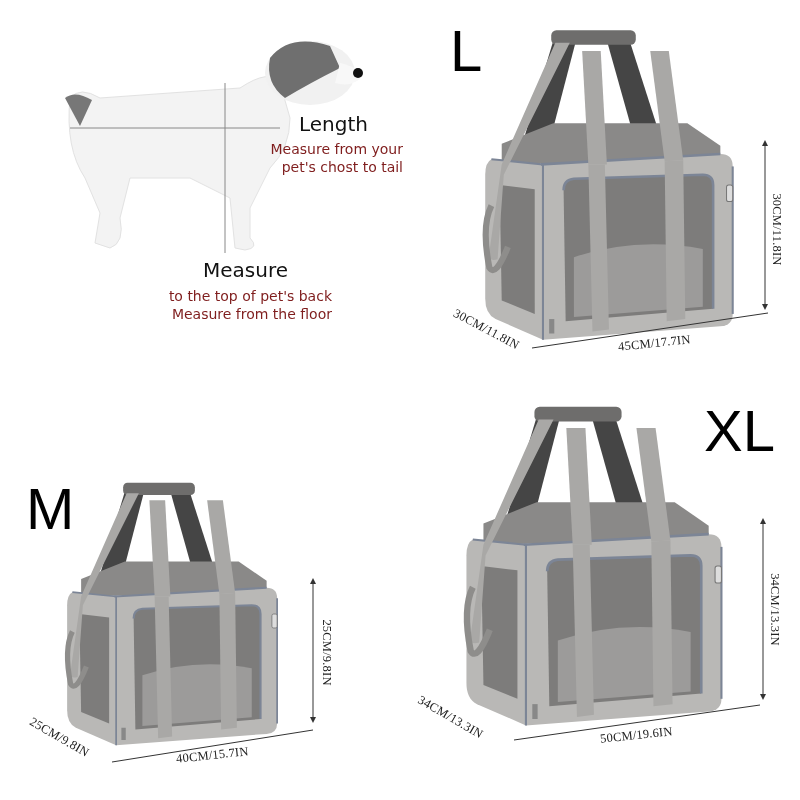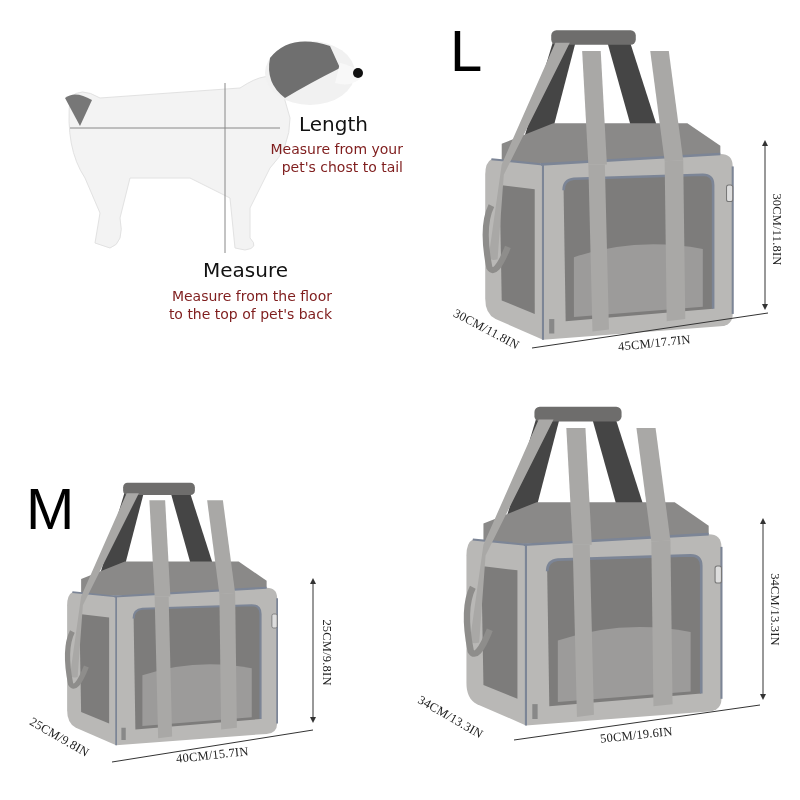--- a/index.html
+++ b/index.html
@@ -70,22 +70,22 @@
   </svg>
 
   <div class="abs guide-title" style="left:259px;top:84px;">Length</div>
   <div class="abs guide-text" style="left:228px;top:112px;width:135px;">
     <div>Measure from your</div>
     <div>pet's chost to tail</div>
   </div>
 
   <div class="abs guide-title" style="left:163px;top:230px;">Measure</div>
   <div class="abs guide-text" style="left:100px;top:259px;width:192px;">
+    <div>to the top of pet's back</div>
     <div>Measure from the floor</div>
-    <div>to the top of pet's back</div>
   </div>
 </div>
 
 <div class="abs" style="left:420px;top:0;width:380px;height:380px;">
   <div class="abs size-label" style="left:30px;top:22px;">L</div>
   <svg class="abs" style="left:30px;top:20px;" width="320" height="330" viewBox="0 0 250 320">
     <use href="#bag"></use>
   </svg>
 
   <svg class="abs" style="left:340px;top:140px;" width="10" height="170">
@@ -113,20 +113,21 @@
   </svg>
   <div class="abs dim" style="left:276px;top:185px;transform:rotate(90deg);width:100px;text-align:center;">25CM/9.8IN</div>
   <div class="abs dim" style="left:26px;top:270px;transform:rotate(30deg);">25CM/9.8IN</div>
   <svg class="abs" style="left:110px;top:268px;" width="205" height="36">
     <line x1="2" y1="34" x2="203" y2="2" stroke="#333" stroke-width="1"></line>
   </svg>
   <div class="abs dim" style="left:176px;top:288px;transform:rotate(-6deg);">40CM/15.7IN</div>
 </div>
 
 <div class="abs" style="left:400px;top:390px;width:400px;height:380px;">
+  <div class="abs size-label" style="left:304px;top:12px;">XL</div>
   <svg class="abs" style="left:30px;top:6px;" width="330" height="340" viewBox="0 0 250 320">
     <use href="#bag"></use>
   </svg>
   <svg class="abs" style="left:358px;top:128px;" width="10" height="182">
     <line x1="5" y1="2" x2="5" y2="180" stroke="#333" stroke-width="1"></line>
     <polygon points="5,0 2,6 8,6" fill="#333"></polygon>
       <polygon points="5,182 2,176 8,176" fill="#333"></polygon>
   </svg>
   <div class="abs dim" style="left:324px;top:212px;transform:rotate(90deg);width:100px;text-align:center;">34CM/13.3IN</div>
   <div class="abs dim" style="left:14px;top:320px;transform:rotate(30deg);">34CM/13.3IN</div>

